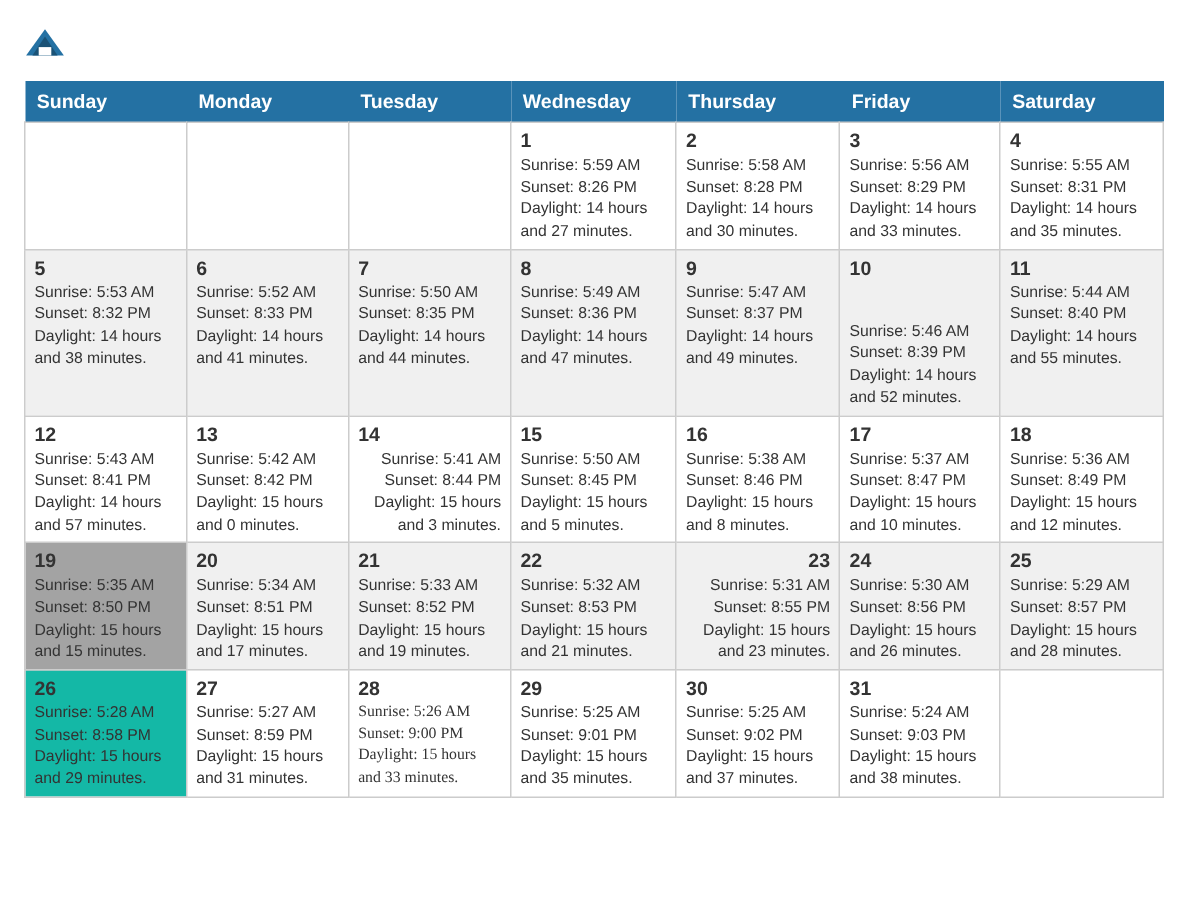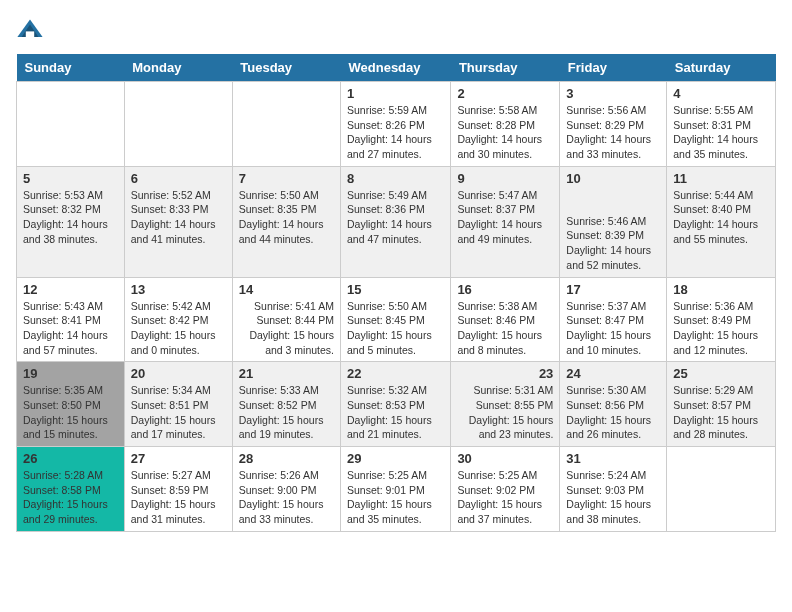--- a/index.html
+++ b/index.html
@@ -300,21 +300,21 @@
 Daylight: 15 hours and 29 minutes.</div>
         </td>
         <td style="background-color: rgb(255, 255, 255);">
           <div class="day-number">27</div>
           <div class="day-info" style="white-space: pre-line;">Sunrise: 5:27 AM
 Sunset: 8:59 PM
 Daylight: 15 hours and 31 minutes.</div>
         </td>
         <td style="background-color: rgb(255, 255, 255);">
           <div class="day-number">28</div>
-          <div class="day-info" style="white-space: pre-line;">Sunrise: 5:26 AM
+          <div class="day-info" style="white-space: pre-line; font-family: Liberation Serif, serif;">Sunrise: 5:26 AM
 Sunset: 9:00 PM
 Daylight: 15 hours and 33 minutes.</div>
         </td>
         <td style="background-color: rgb(255, 255, 255);">
           <div class="day-number">29</div>
           <div class="day-info" style="white-space: pre-line;">Sunrise: 5:25 AM
 Sunset: 9:01 PM
 Daylight: 15 hours and 35 minutes.</div>
         </td>
         <td style="background-color: rgb(255, 255, 255);">

